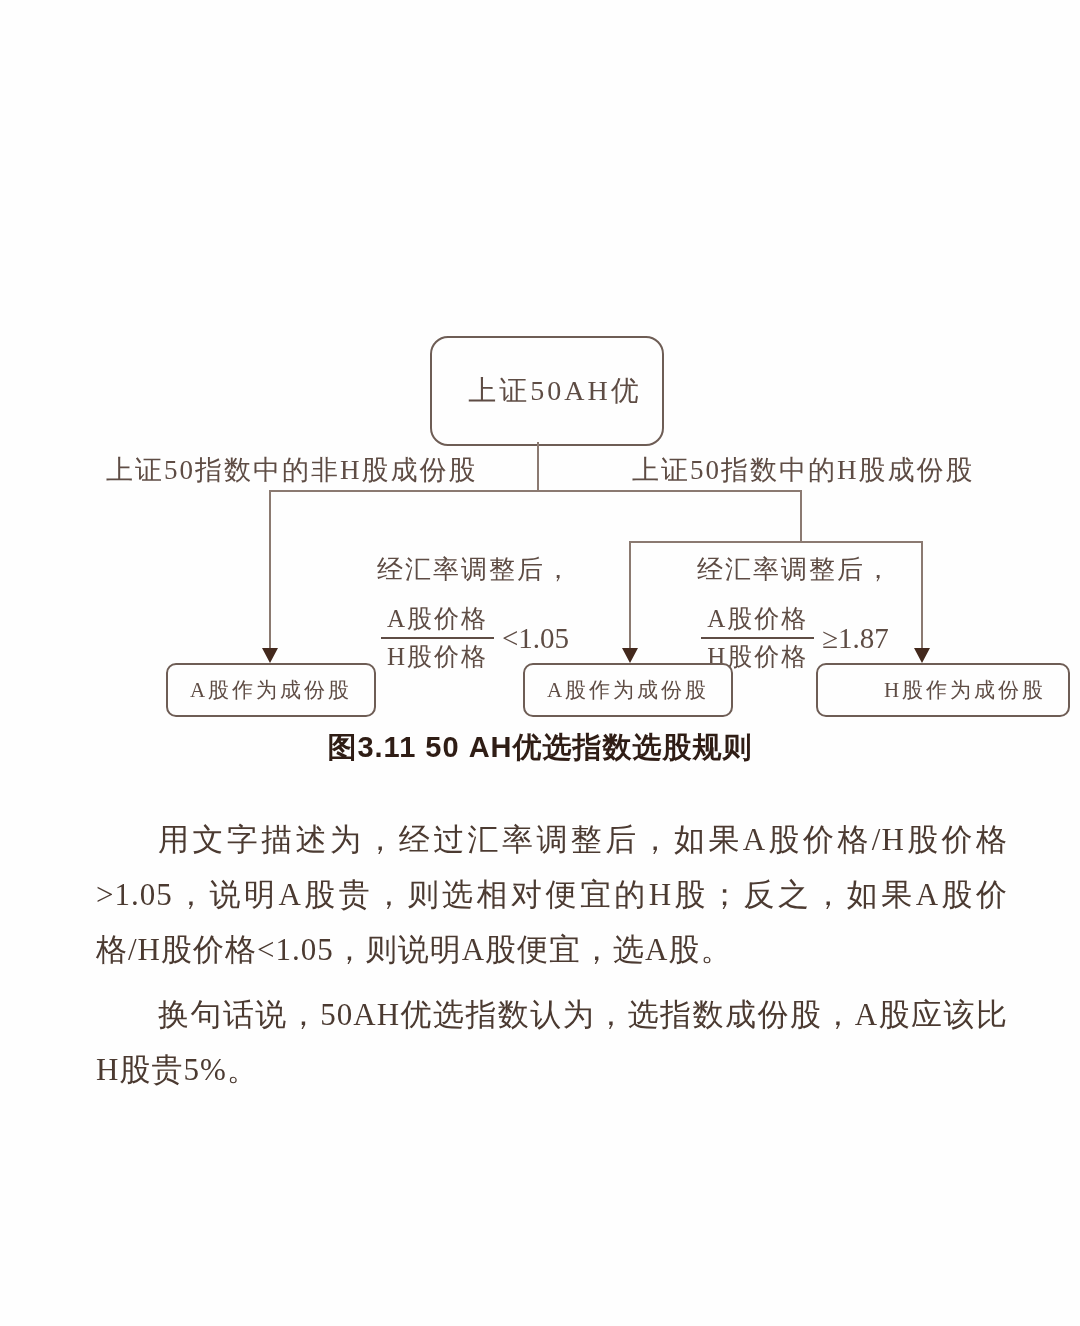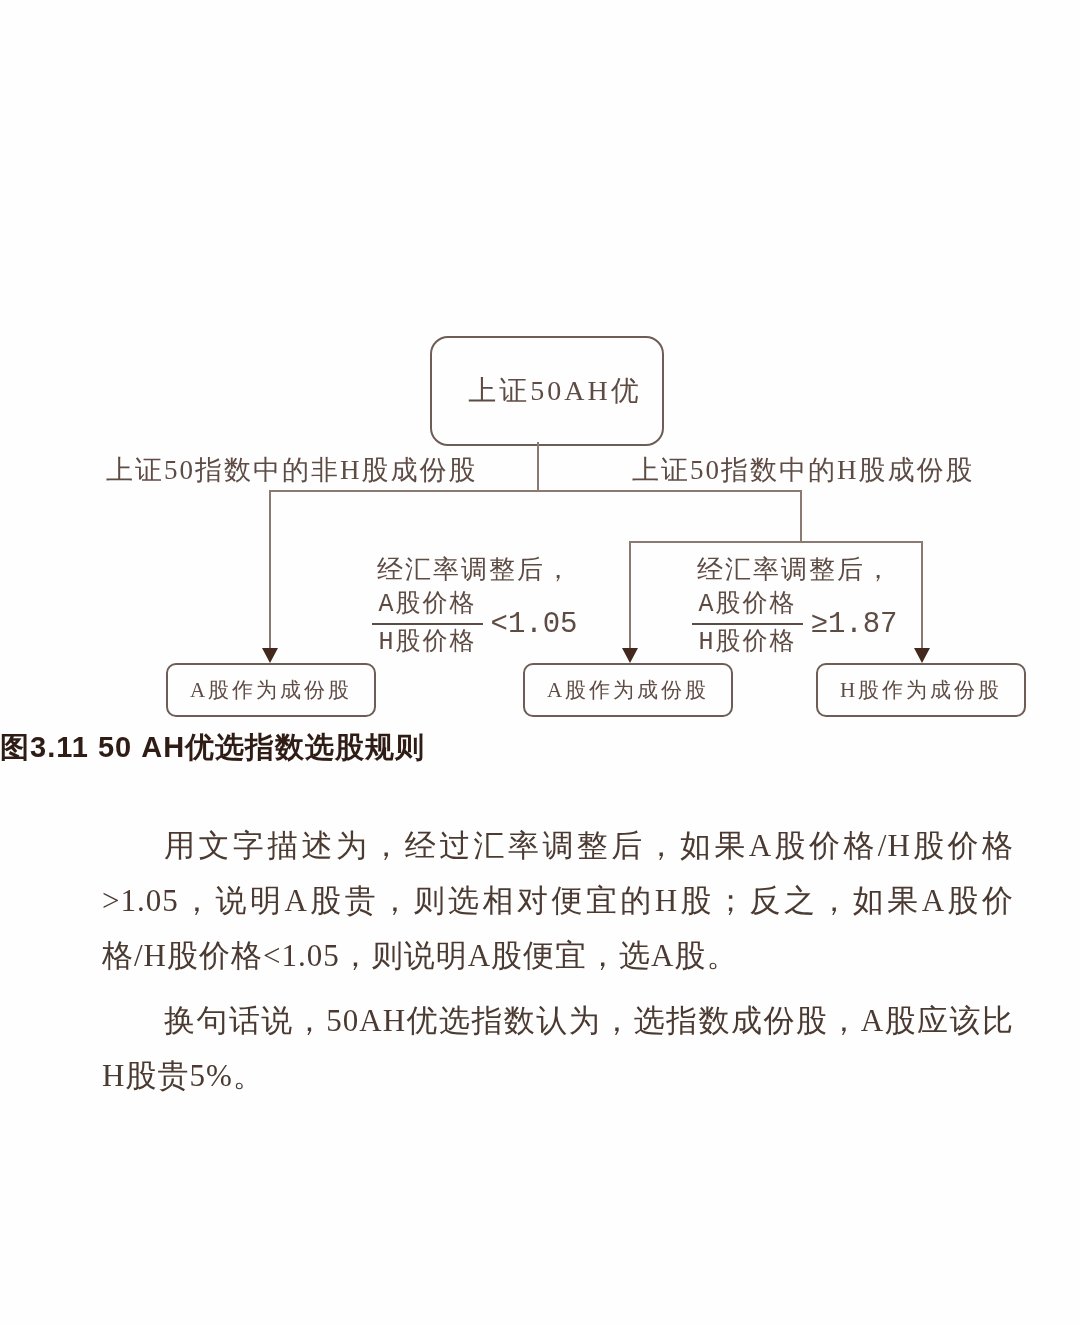--- a/index.html
+++ b/index.html
@@ -39,21 +39,21 @@
     line-height: 44px;
     padding-left: 16px;
   }
   .leaf-box {
     width: 206px; height: 50px;
     border-radius: 10px;
     font-size: 21px;
   }
   .leaf-left  { left: 166px; top: 663px; }
   .leaf-mid   { left: 523px; top: 663px; }
-  .leaf-right { left: 816px; top: 663px; }
+  .leaf-right { left: 816px; top: 663px; padding-left: 44px; }
 
   .line {
     position: absolute;
     background: var(--line-color, #8b7a71);
   }
   .v { width: 2px; }
   .h { height: 2px; }
 
   .arrow {
     position: absolute;
@@ -76,29 +76,28 @@
   .condition {
     position: absolute;
     text-align: center;
     color: var(--diagram-text, #5e4c44);
   }
   .cond-left  { left: 368px; top: 552px; width: 214px; }
   .cond-right { left: 678px; top: 552px; width: 234px; }
   .cond-prefix {
     font-size: 26px;
     letter-spacing: 2px;
-    margin-bottom: 0;
+    margin-bottom: 14px;
     white-space: nowrap;
   }
   .cond-math {
     display: flex;
     align-items: center;
     justify-content: center;
     gap: 8px;
-    font-family: Liberation Mono, monospace;
   }
   .fraction {
     display: inline-flex;
     flex-direction: column;
     align-items: center;
   }
   .numerator, .denominator {
     font-size: 25px;
     letter-spacing: 2px;
     line-height: 36px;
@@ -109,32 +108,32 @@
   .comparison {
     font-size: 29px;
     white-space: nowrap;
   }
 
   
   .caption {
     position: absolute;
     left: 0; right: 0;
     top: 728px;
-    text-align: left;
+    text-align: center;
     font-family: "Liberation Sans", "DejaVu Sans", sans-serif;
     font-weight: 700;
     font-size: 29px;
     letter-spacing: 1px;
     color: var(--caption-color, #2f1d15);
   }
   .body-text {
     position: absolute;
     left: 84px;
     width: 912px;
-    margin: 18px;
+    margin: 12px;
     font-size: 31px;
     line-height: 55px;
     letter-spacing: 1px;
     text-indent: 2em;
     text-align: justify;
     color: var(--body-text, #4b3a31);
   }
   .para-1 { top: 800px; }
   .para-2 { top: 975px; }
 </style>

